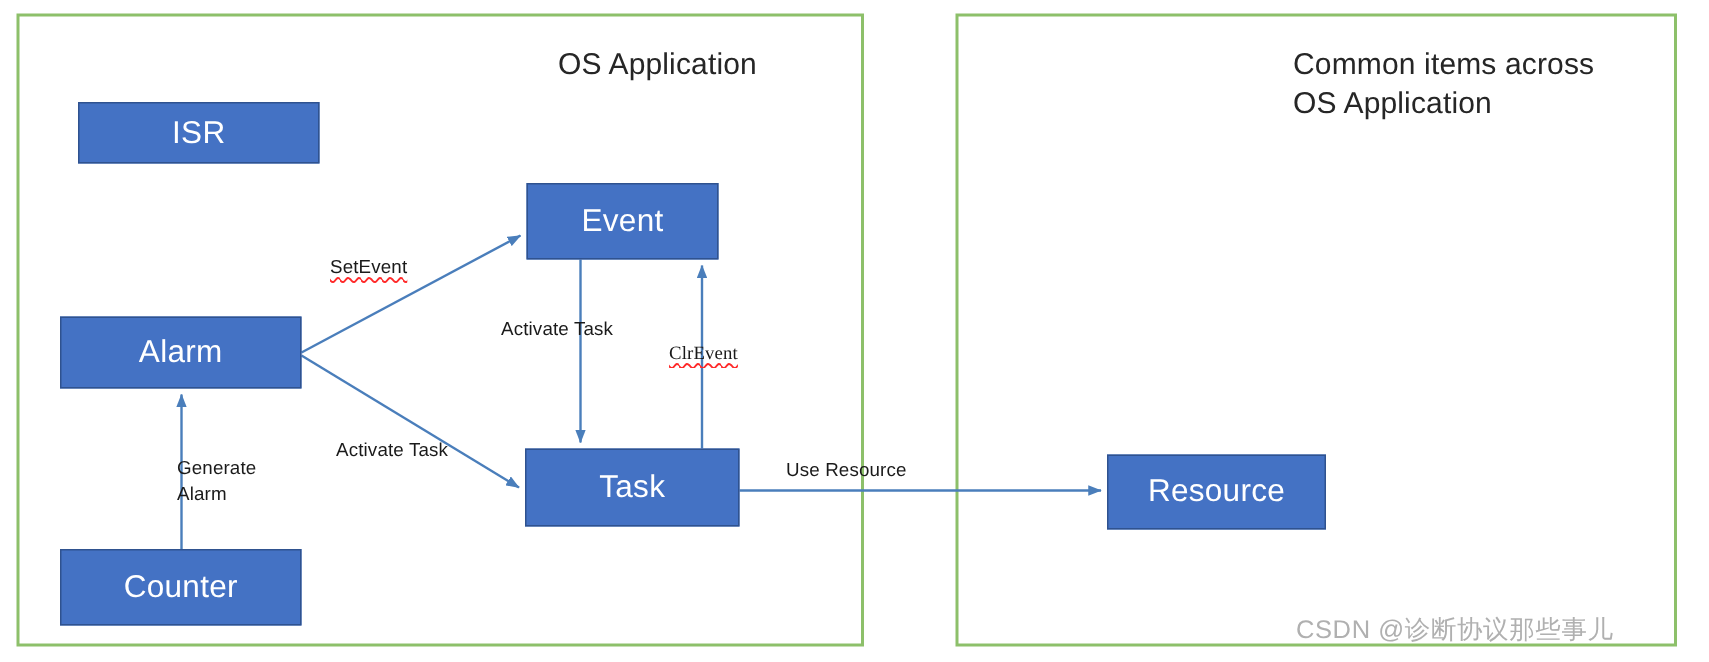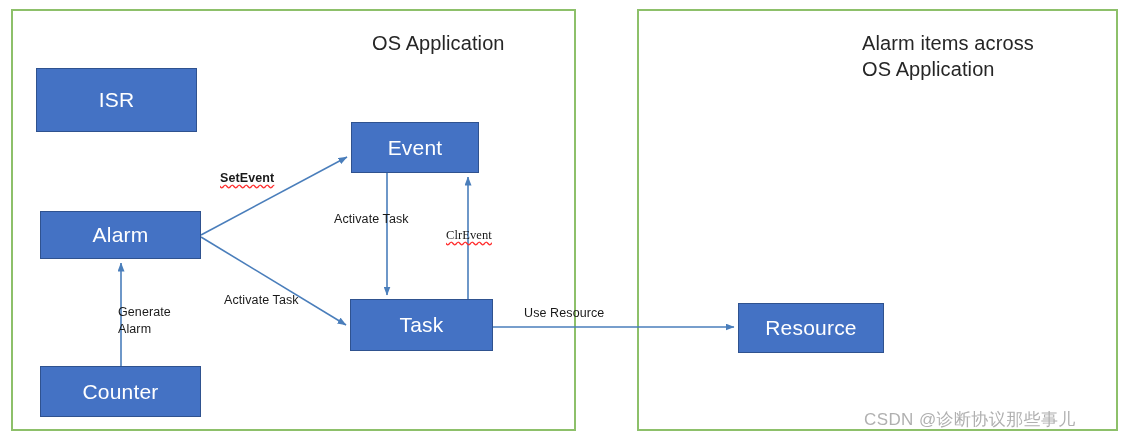--- a/index.html
+++ b/index.html
@@ -61,21 +61,21 @@
     background: #4472C4;
     border: 1px solid #2F528F;
     color: #ffffff;
     display: flex;
     align-items: center;
     justify-content: center;
     font-size: 21px;
     box-sizing: border-box;
     letter-spacing: 0.2px;
   }
-  #node-isr      { left: 36px;  top: 68px;  width: 161px; height: 64px; }
+  #node-isr      { left: 52px;  top: 68px;  width: 161px; height: 41px; }
   #node-alarm    { left: 40px;  top: 211px; width: 161px; height: 48px; }
   #node-counter  { left: 40px;  top: 366px; width: 161px; height: 51px; }
   #node-event    { left: 351px; top: 122px; width: 128px; height: 51px; }
   #node-task     { left: 350px; top: 299px; width: 143px; height: 52px; }
   #node-resource { left: 738px; top: 303px; width: 146px; height: 50px; }
 
   
   #connectors {
     position: absolute;
     left: 0;
@@ -92,21 +92,21 @@
     font-size: 12.5px;
     line-height: 17px;
     white-space: pre-line;
     letter-spacing: 0.1px;
   }
   .misspelled {
     text-decoration: underline wavy #FF2A2A;
     text-decoration-skip-ink: none;
     text-underline-offset: 2px;
   }
-  #lbl-setevent      { left: 220px; top: 170px; font-weight: bold; }
+  #lbl-setevent      { left: 220px; top: 170px; }
   #lbl-activate-top  { left: 334px; top: 211px; }
   #lbl-clrevent      { left: 446px; top: 227px; font-family: Liberation Serif, serif; }
   #lbl-activate-diag { left: 224px; top: 292px; }
   #lbl-generate      { left: 86px;  top: 304px; margin-left: 32px; }
   #lbl-use-resource  { left: 524px; top: 305px; }
 
   
   #watermark {
     position: absolute;
     left: 864px;
@@ -119,21 +119,21 @@
 </style>
 </head>
 <body>
 
 <div id="canvas">
 
   <div class="panel" id="panel-os"></div>
   <div class="panel" id="panel-common"></div>
 
   <div class="panel-title" id="title-os">OS Application</div>
-  <div class="panel-title" id="title-common">Alarm items across
+  <div class="panel-title" id="title-common">Common items across
 OS Application</div>
 
   <svg id="connectors" viewBox="0 0 1139 441" xmlns="http://www.w3.org/2000/svg">
     <defs>
       <marker id="arrowhead" markerWidth="9" markerHeight="7" refX="8.5" refY="3.5" orient="auto" markerUnits="userSpaceOnUse">
         <polygon points="0,0 9,3.5 0,7" fill="#4A7EBB"></polygon>
       </marker>
     </defs>
 
     <g>

